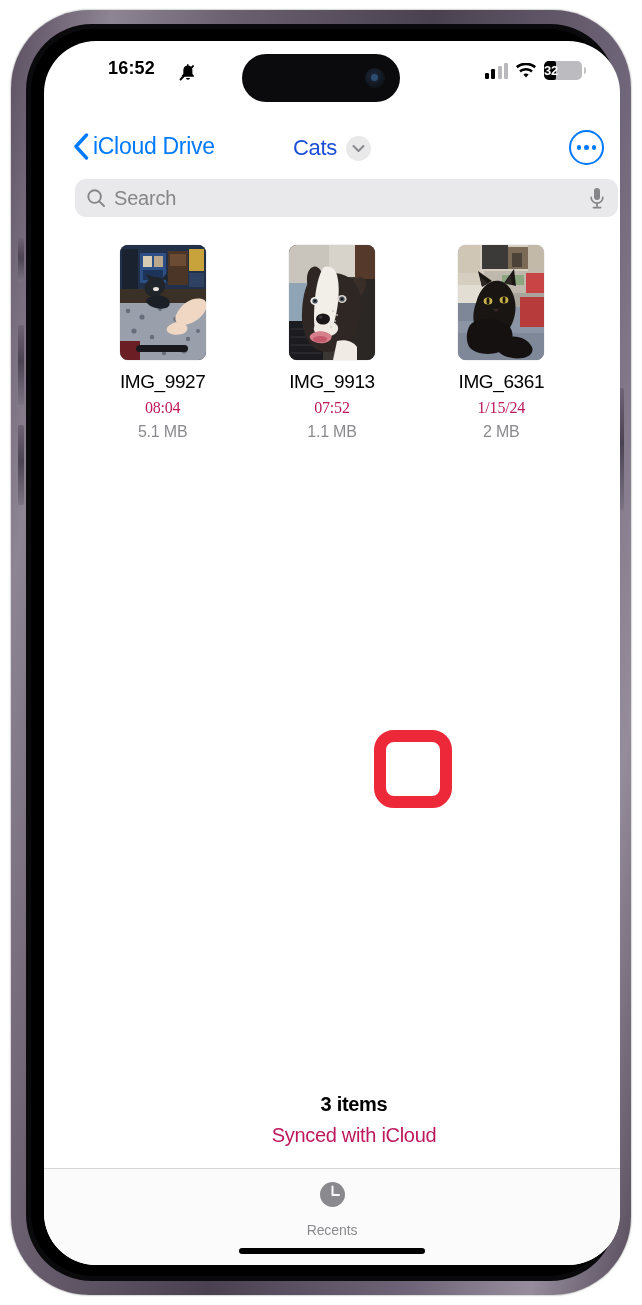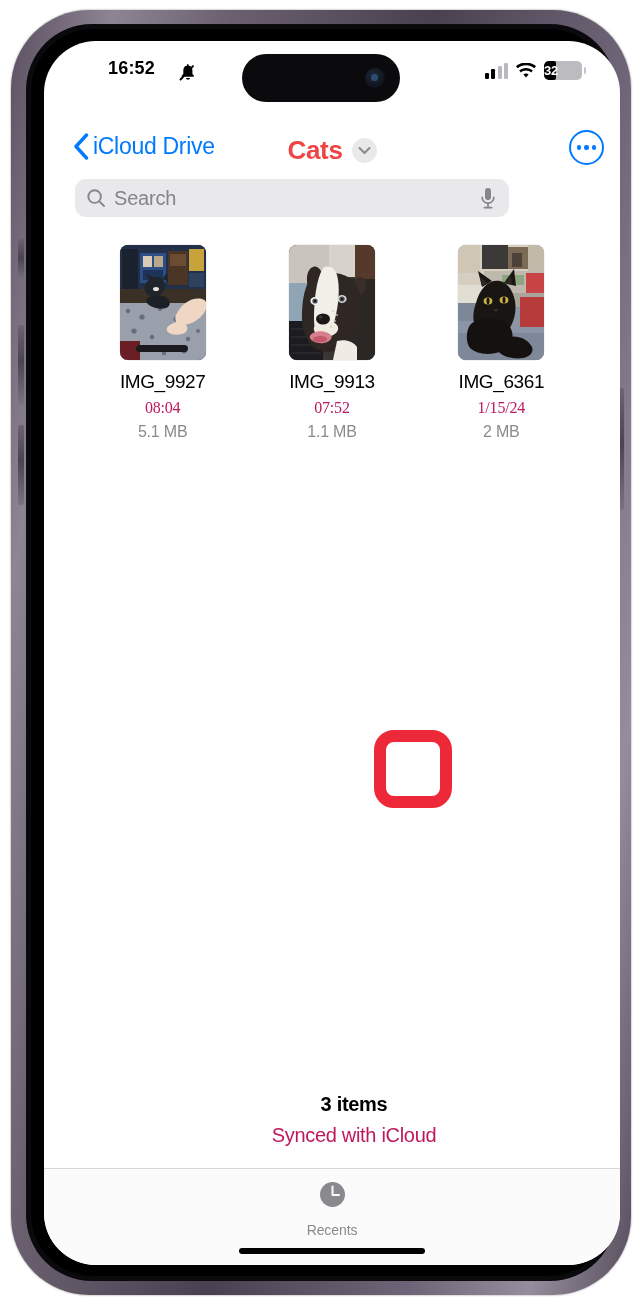--- a/index.html
+++ b/index.html
@@ -213,23 +213,23 @@
     position: absolute;
     left: 0;
     top: 8px;
     width: 576px;
     display: flex;
     justify-content: center;
     align-items: center;
     gap: 9px;
   }
   .nav-title {
-    font-size: 26px;
-    font-weight: bold;
-    color: #ef4444;
+    font-size: 22px;
+    font-weight: normal;
+    color: #1d4ed8;
     letter-spacing: -.3px;
   }
   .nav-chevron-btn {
     width: 25px;
     height: 25px;
     border-radius: 50%;
     background: #e9e9ea;
     display: flex;
     align-items: center;
     justify-content: center;
@@ -254,21 +254,21 @@
     height: 4.4px;
     border-radius: 50%;
     background: #007aff;
   }
 
   
   .search-wrap {
     position: absolute;
     left: 31px;
     top: 138px;
-    width: 434px;
+    width: 543px;
     height: 38px;
     border-radius: 11px;
     background: #e9e9eb;
     display: flex;
     align-items: center;
   }
   .search-icon { margin-left: 11px; flex: none; }
   .search-placeholder {
     margin-left: 8px;
     font-size: 20px;

